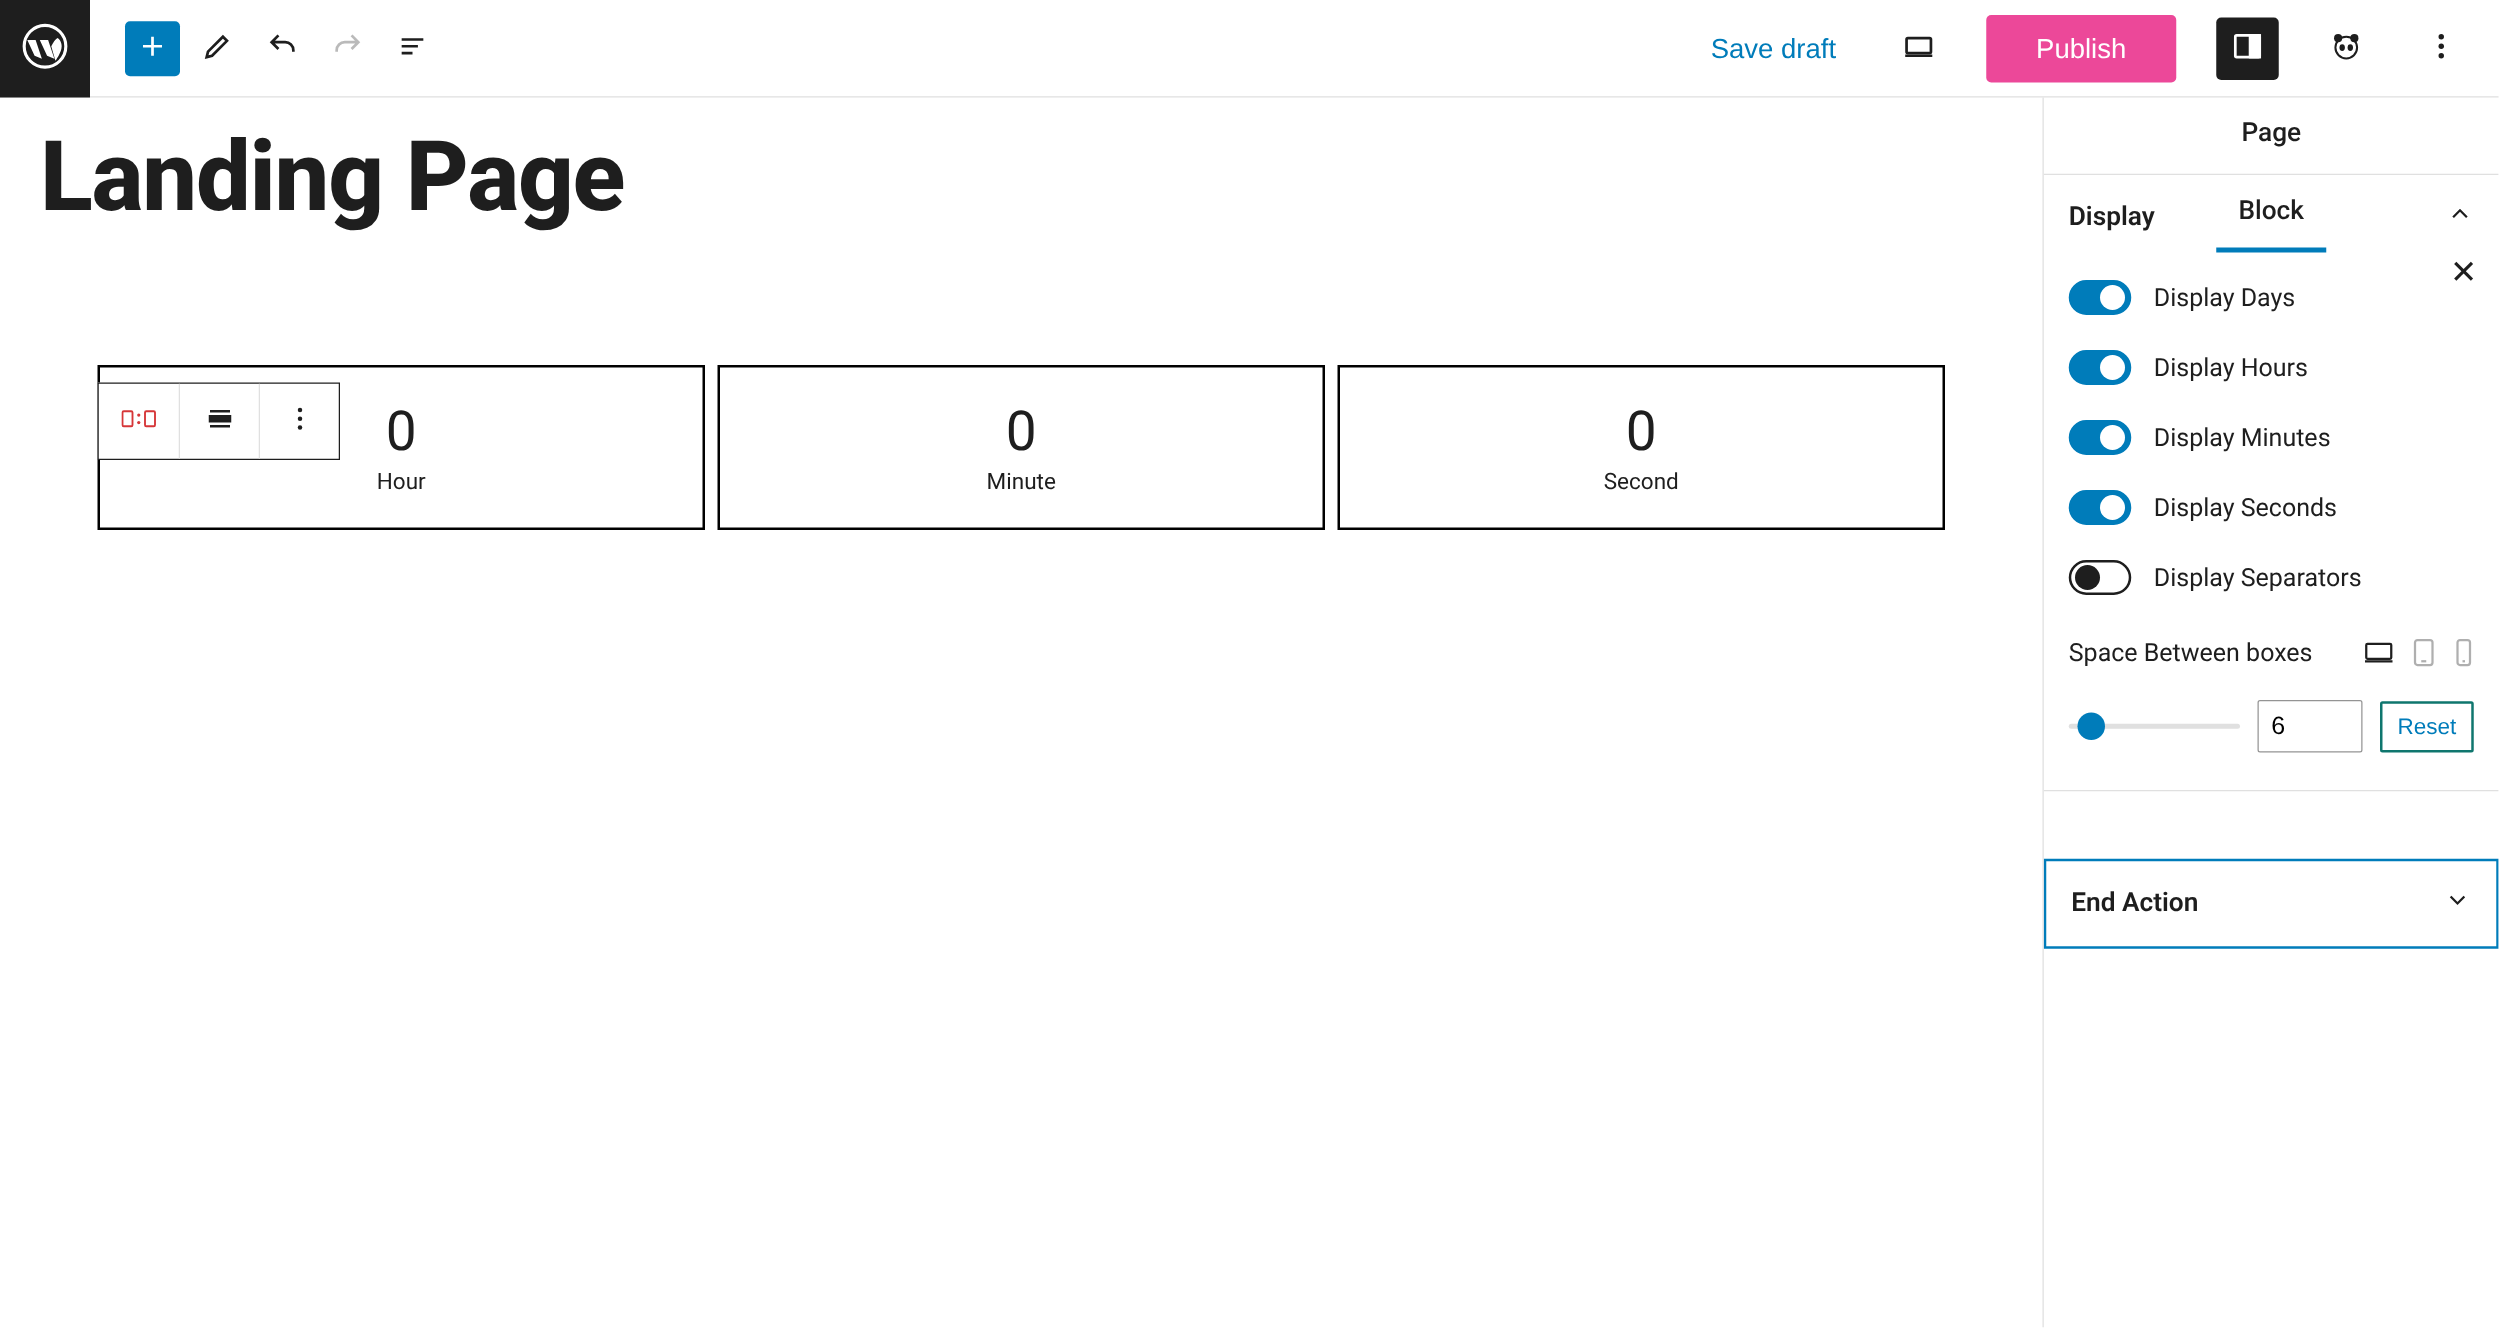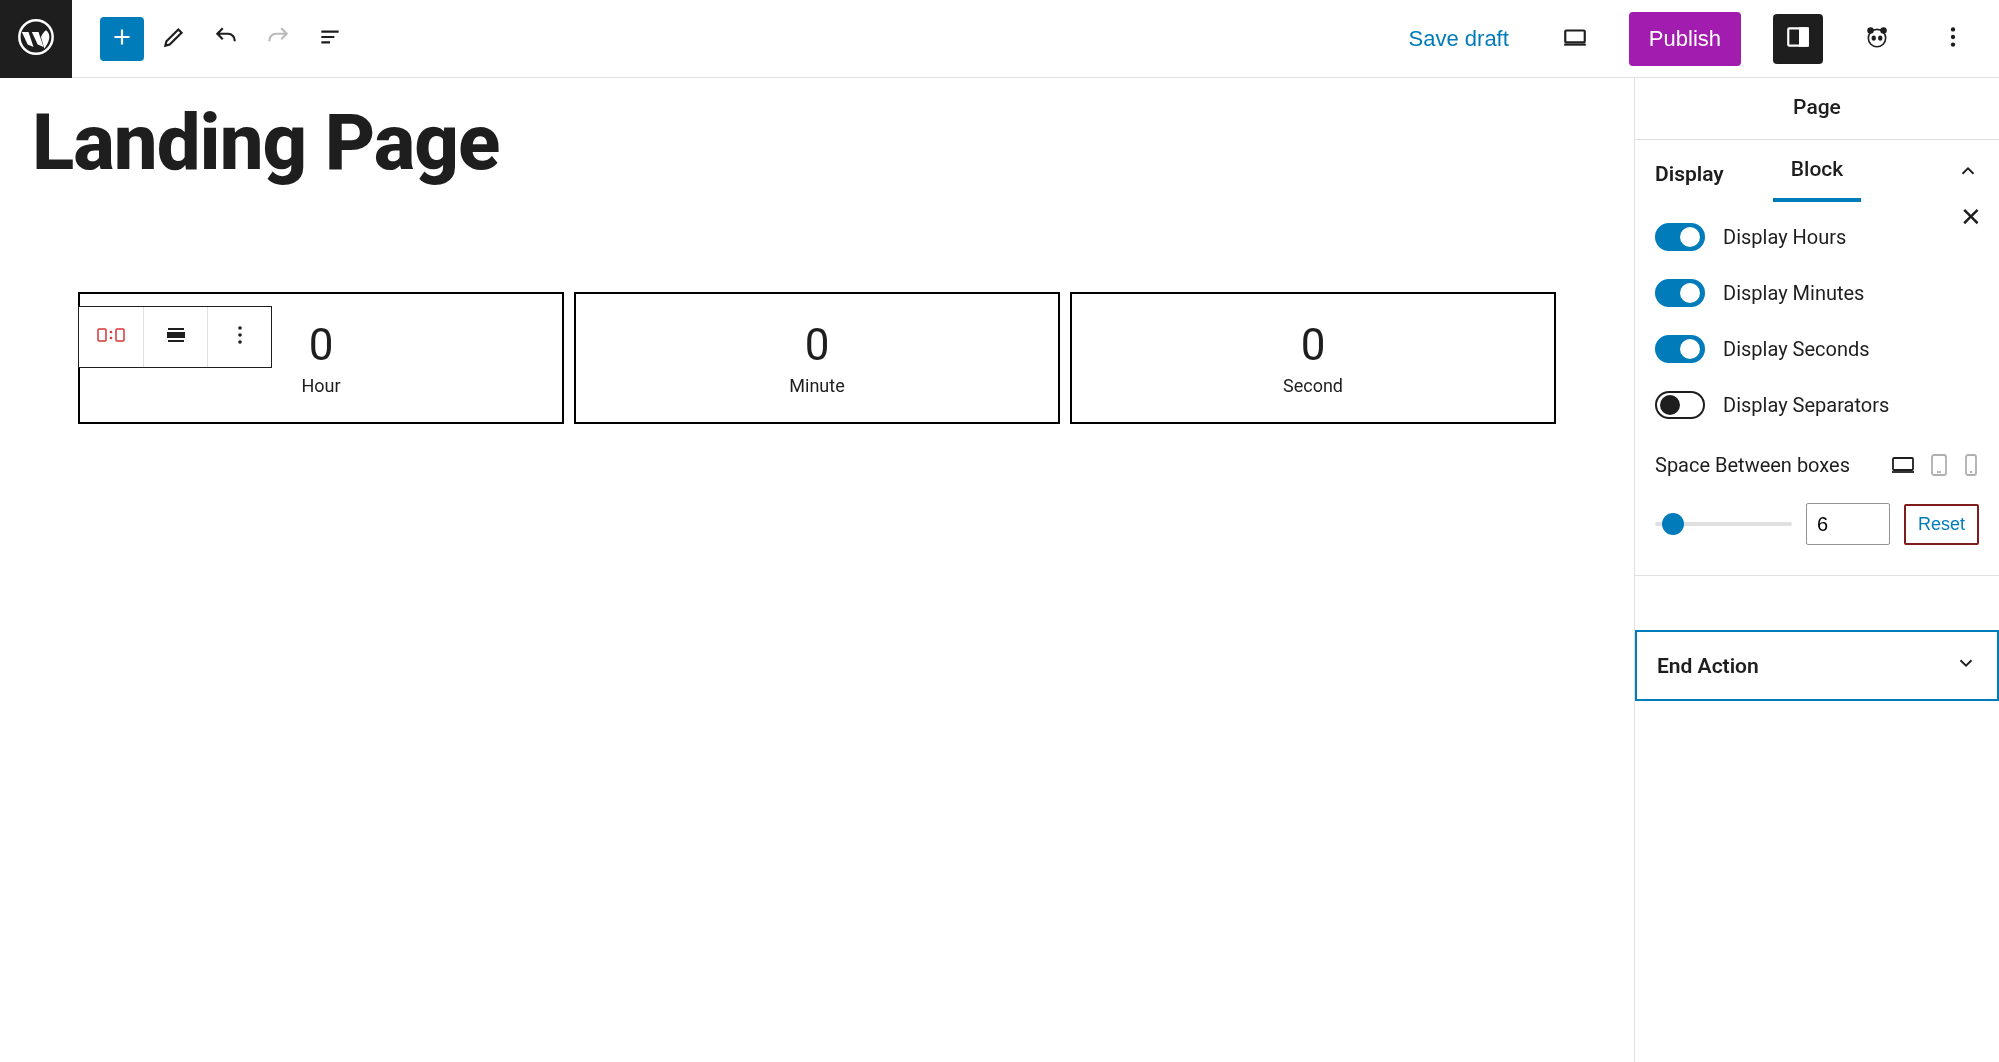--- a/index.html
+++ b/index.html
@@ -38,22 +38,22 @@
   }
   .icon-btn.primary { background: #007cba; color: #fff; }
   .icon-btn.dark { background: #1e1e1e; color: #fff; width: 50px; height: 50px; border-radius: 4px;}
   .icon-btn svg { width: 26px; height: 26px; }
   .save-draft {
     color: #007cba; font-size: 22px; font-weight: 400;
     background: none; border: none; cursor: pointer;
     padding: 8px 12px;
   }
   .publish-btn {
-    background: #a21caf; color: #fff; border: none;
-    font-size: 22px; padding: 14px 20px; border-radius: 4px;
+    background: #ec4899; color: #fff; border: none;
+    font-size: 22px; padding: 14px 40px; border-radius: 4px;
     cursor: pointer; font-weight: 400;
   }
   .disabled-icon { opacity: 0.3; }
 
   
   .main { display: flex; height: calc(100% - 78px); }
   .canvas { flex: 1; padding: 24px 0 0 0; position: relative; overflow: auto;}
   .sidebar {
     width: 365px;
     border-left: 1px solid #e0e0e0;
@@ -164,21 +164,21 @@
   }
   .range::-moz-range-thumb {
     width: 22px; height: 22px; border-radius: 50%;
     background: #007cba; border: none; cursor: pointer;
   }
   .num-input {
     width: 84px; height: 42px; border: 1px solid #949494;
     border-radius: 2px; font-size: 20px; padding: 0 10px;
   }
   .reset-btn {
-    border: 2px solid #7f1d1d; background: #fff; color: #007cba;
+    border: 2px solid #0f766e; background: #fff; color: #007cba;
     font-size: 18px; padding: 8px 12px; border-radius: 2px; cursor: pointer;
   }
   .panel-end {
     margin-top: 54px;
     border: 2px solid #007cba;
   }
   .panel-end .sb-head { font-weight: 600; font-size: 21px; }
 
   .chev { width: 22px; height: 22px; }
 </style>
@@ -340,20 +340,26 @@
       <div class="sb-head">
         <span>Display</span>
         <span>
           <svg class="chev" viewBox="0 0 24 24" stroke="#1e1e1e" stroke-width="2" fill="none">
               <path d="M6 15l6-6 6 6"></path>
             </svg>
         </span>
       </div>
       <div class="sb-body">
 
+        <div class="toggle-row">
+          <div class="switch">
+              <div class="knob"></div>
+            </div>
+          <label>Display Days</label>
+        </div>
         <div class="toggle-row">
           <div class="switch">
               <div class="knob"></div>
             </div>
           <label>Display Hours</label>
         </div>
         <div class="toggle-row">
           <div class="switch">
               <div class="knob"></div>
             </div>

